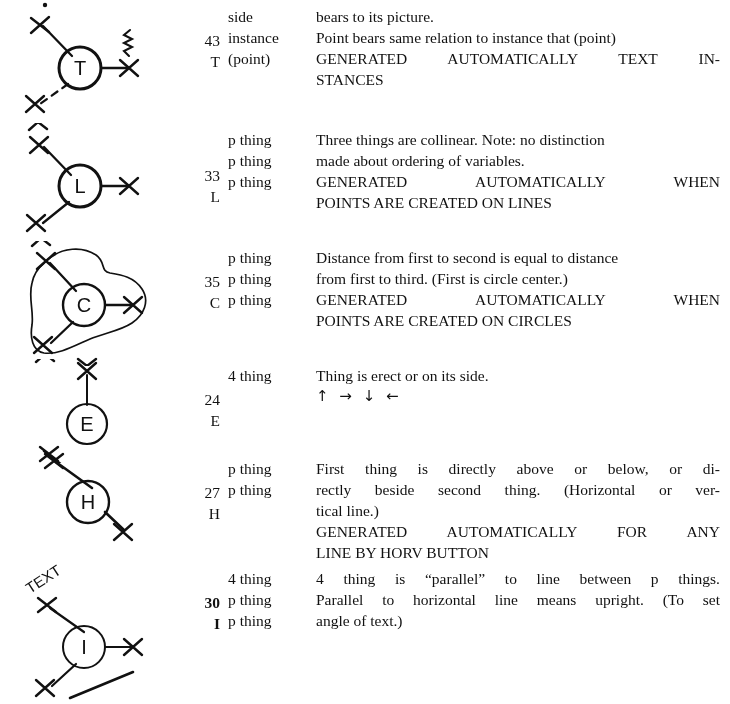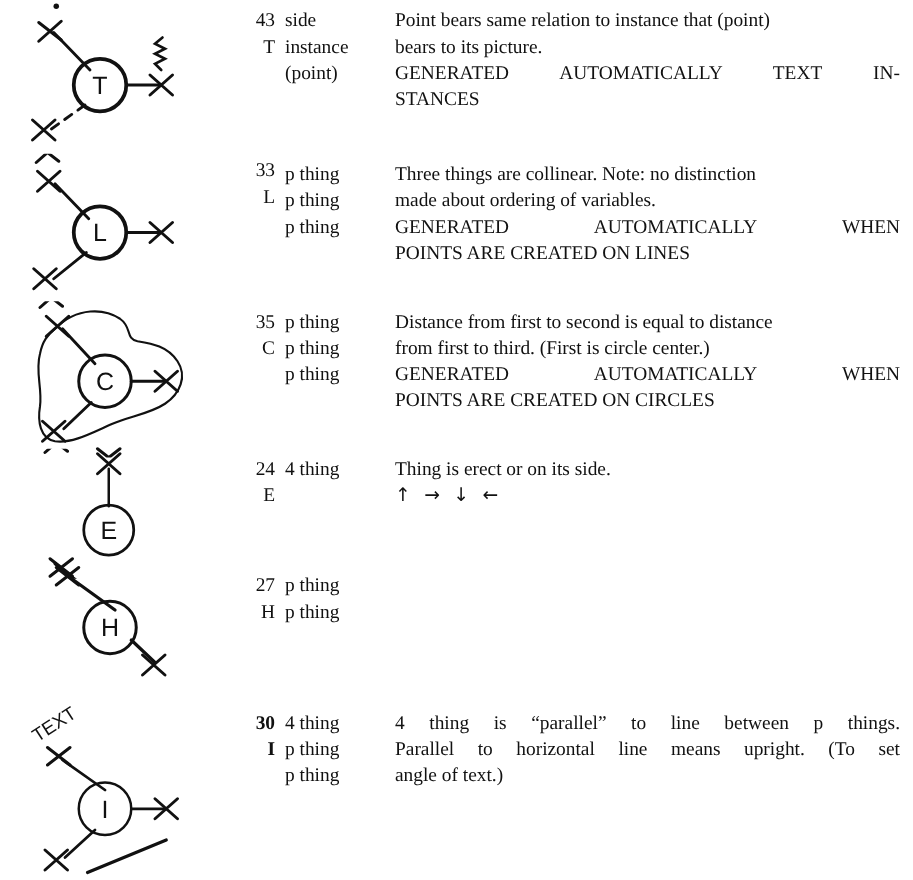--- a/index.html
+++ b/index.html
@@ -37,20 +37,21 @@
   }
   .diagram svg { display: block; }
 
   .col-num {
     position: absolute;
     left: 186px;
     width: 34px;
     text-align: right;
     font-size: 15.5px;
     line-height: 21px;
+    margin-top: 24px;
   }
   .col-type {
     position: absolute;
     left: 228px;
     width: 86px;
     font-size: 15.5px;
     line-height: 21px;
   }
   .col-desc {
     position: absolute;
@@ -116,22 +117,22 @@
       <span class="num-letter">T</span>
     </div>
 
     <div class="col-type" style="top:6px;">
       <div>side</div>
       <div>instance</div>
       <div>(point)</div>
     </div>
 
     <div class="col-desc" style="top:6px;">
+      <div>bears to its picture.</div>
       <div>Point bears same relation to instance that (point)</div>
-      <div>bears to its picture.</div>
       <div class="caps jfy">GENERATED AUTOMATICALLY TEXT IN-</div>
       <div class="caps lastline">STANCES</div>
     </div>
   </div>
 
   <div class="row" style="top:123px;height:118px;">
 
     <div class="diagram">
       <svg width="186" height="118" viewBox="0 0 186 118" xmlns="http://www.w3.org/2000/svg">
         <g stroke="#111" fill="none" stroke-linecap="round">
@@ -147,21 +148,21 @@
           <path d="M101 63 L129 63" stroke-width="2.3"></path>
           <path d="M120 55 L138 71 M138 55 L120 71" stroke-width="2.4"></path>
 
           <path d="M69 79 L43 100" stroke-width="2.3"></path>
           <path d="M27 92 L45 108 M45 92 L27 108" stroke-width="2.4"></path>
         </g>
         <text x="80" y="70" font-family="Liberation Sans, sans-serif" font-size="20" text-anchor="middle" fill="#111">L</text>
       </svg>
     </div>
 
-    <div class="col-num" style="top:3px;">
+    <div class="col-num" style="top:18px;">
       <span class="num-letter">33</span>
       <span class="num-letter">L</span>
     </div>
 
     <div class="col-type" style="top:6px;">
       <div>p thing</div>
       <div>p thing</div>
       <div>p thing</div>
     </div>
 
@@ -277,20 +278,27 @@
     <div class="col-num" style="top:6px;">
       <span class="num-letter">27</span>
       <span class="num-letter">H</span>
     </div>
 
     <div class="col-type" style="top:6px;">
       <div>p thing</div>
       <div>p thing</div>
     </div>
 
+    <div class="col-desc" style="top:6px;">
+      <div class="jfy">First thing is directly above or below, or di-</div>
+      <div class="jfy">rectly beside second thing.  (Horizontal or ver-</div>
+      <div class="lastline">tical line.)</div>
+      <div class="caps jfy">GENERATED AUTOMATICALLY FOR ANY</div>
+      <div class="caps lastline">LINE BY HORV BUTTON</div>
+    </div>
   </div>
 
   <div class="row" style="top:562px;height:142px;">
 
     <div class="diagram">
       <svg width="186" height="142" viewBox="0 0 186 142" xmlns="http://www.w3.org/2000/svg">
         <g stroke="#111" fill="none" stroke-linecap="round">
 
           <path d="M38 36 L56 50 M56 36 L38 50" stroke-width="2.4"></path>
 

